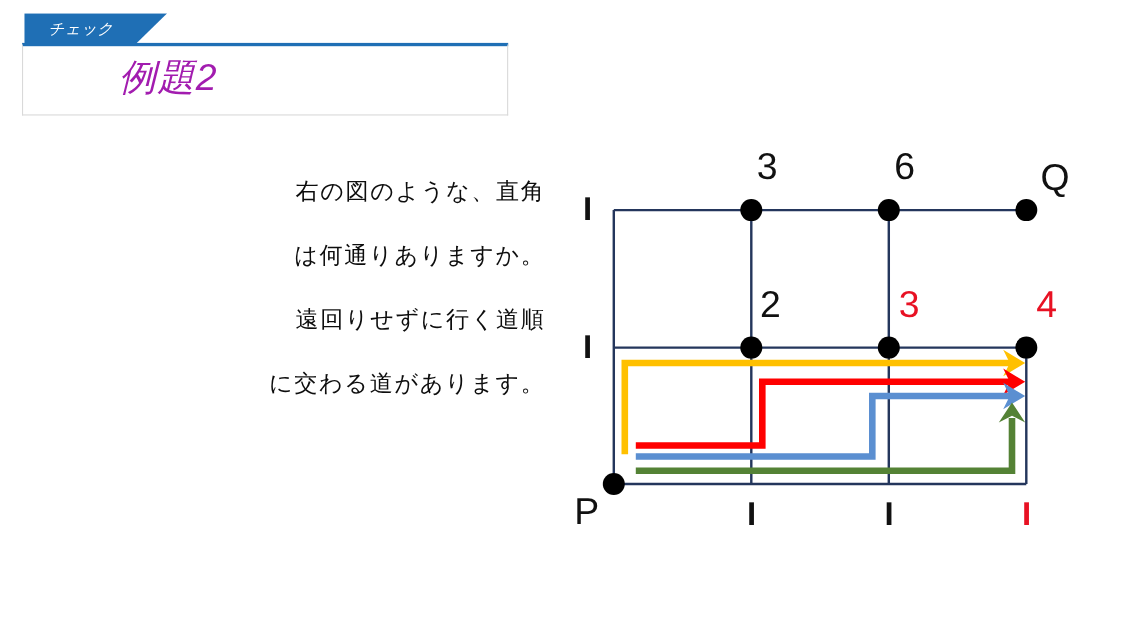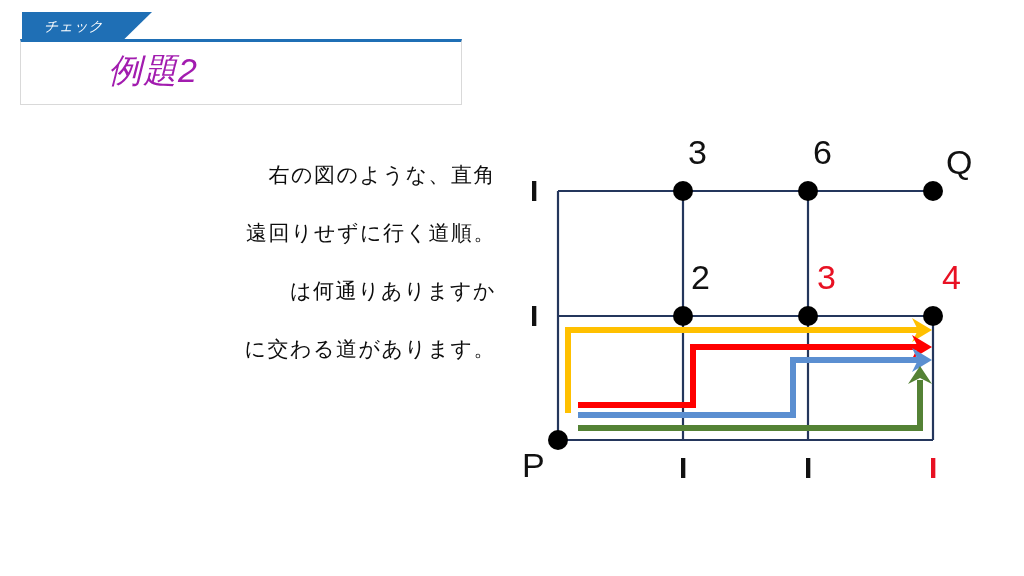--- a/index.html
+++ b/index.html
@@ -103,22 +103,22 @@
 <div id="stage">
 
   <div id="header-tab" style="background: rgb(31, 111, 181);"></div>
   <div id="header-tab-label">チェック</div>
 
   <div id="title-box" style="border-top-color: rgb(31, 111, 181);"></div>
   <div id="title-text">例題2</div>
 
   <div id="problem-text">
     <span class="line">右の図のような、直角</span>
-    <span class="line">遠回りせずに行く道順。</span>
-    <span class="line">は何通りありますか</span>
+    <span class="line">は何通りありますか。</span>
+    <span class="line">遠回りせずに行く道順</span>
     <span class="line">に交わる道があります。</span>
   </div>
 
   <div id="diagram">
 
     <svg width="510" height="370" viewBox="0 0 510 370">
       <defs>
         
       </defs>
 

